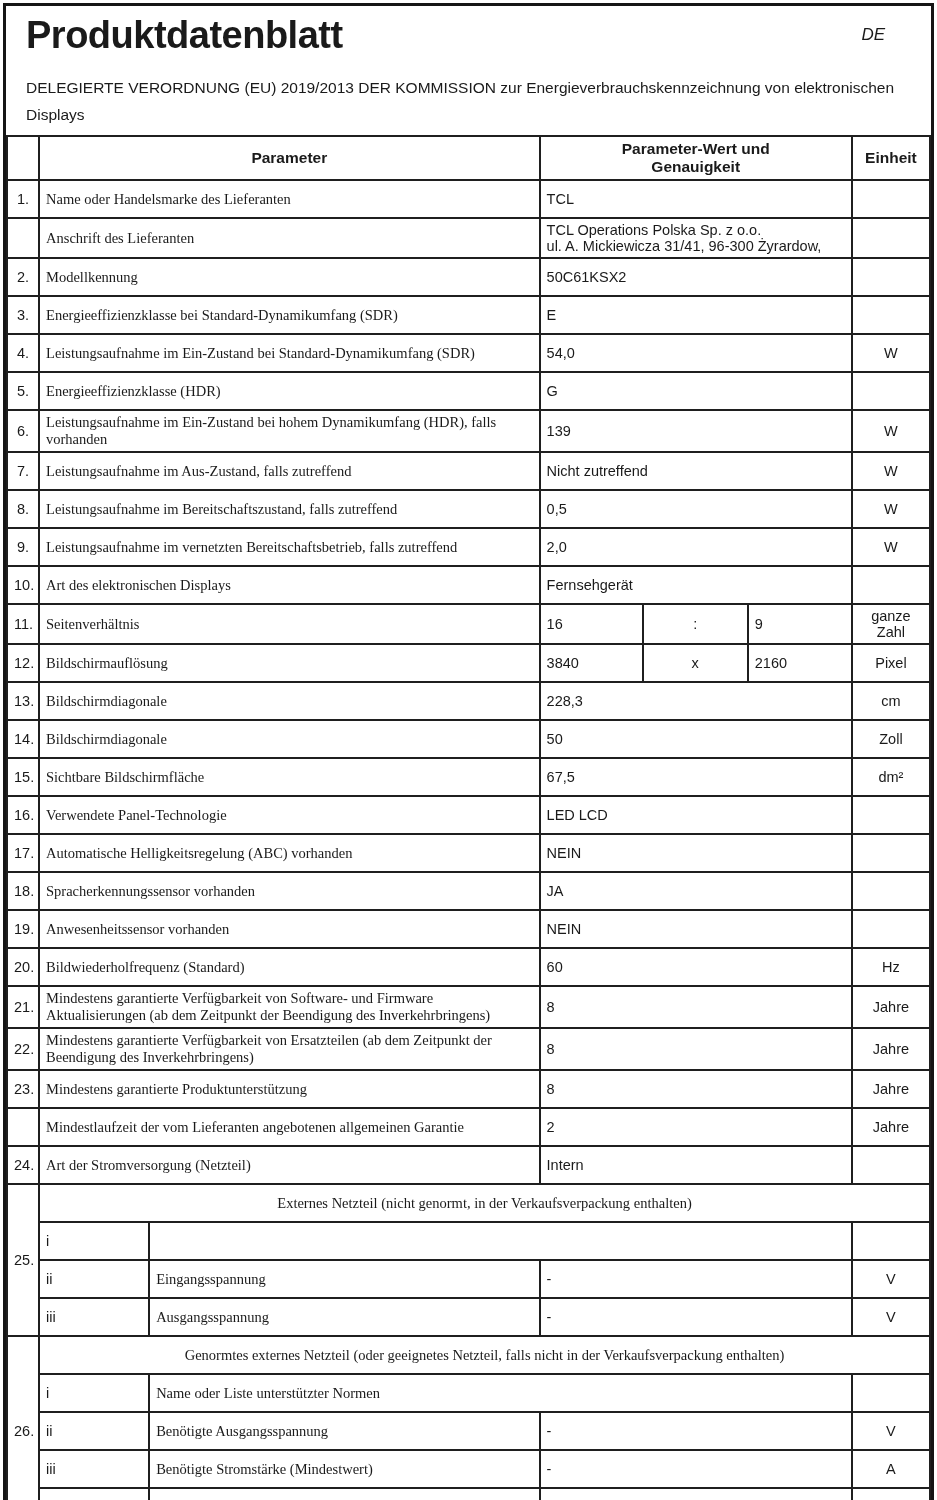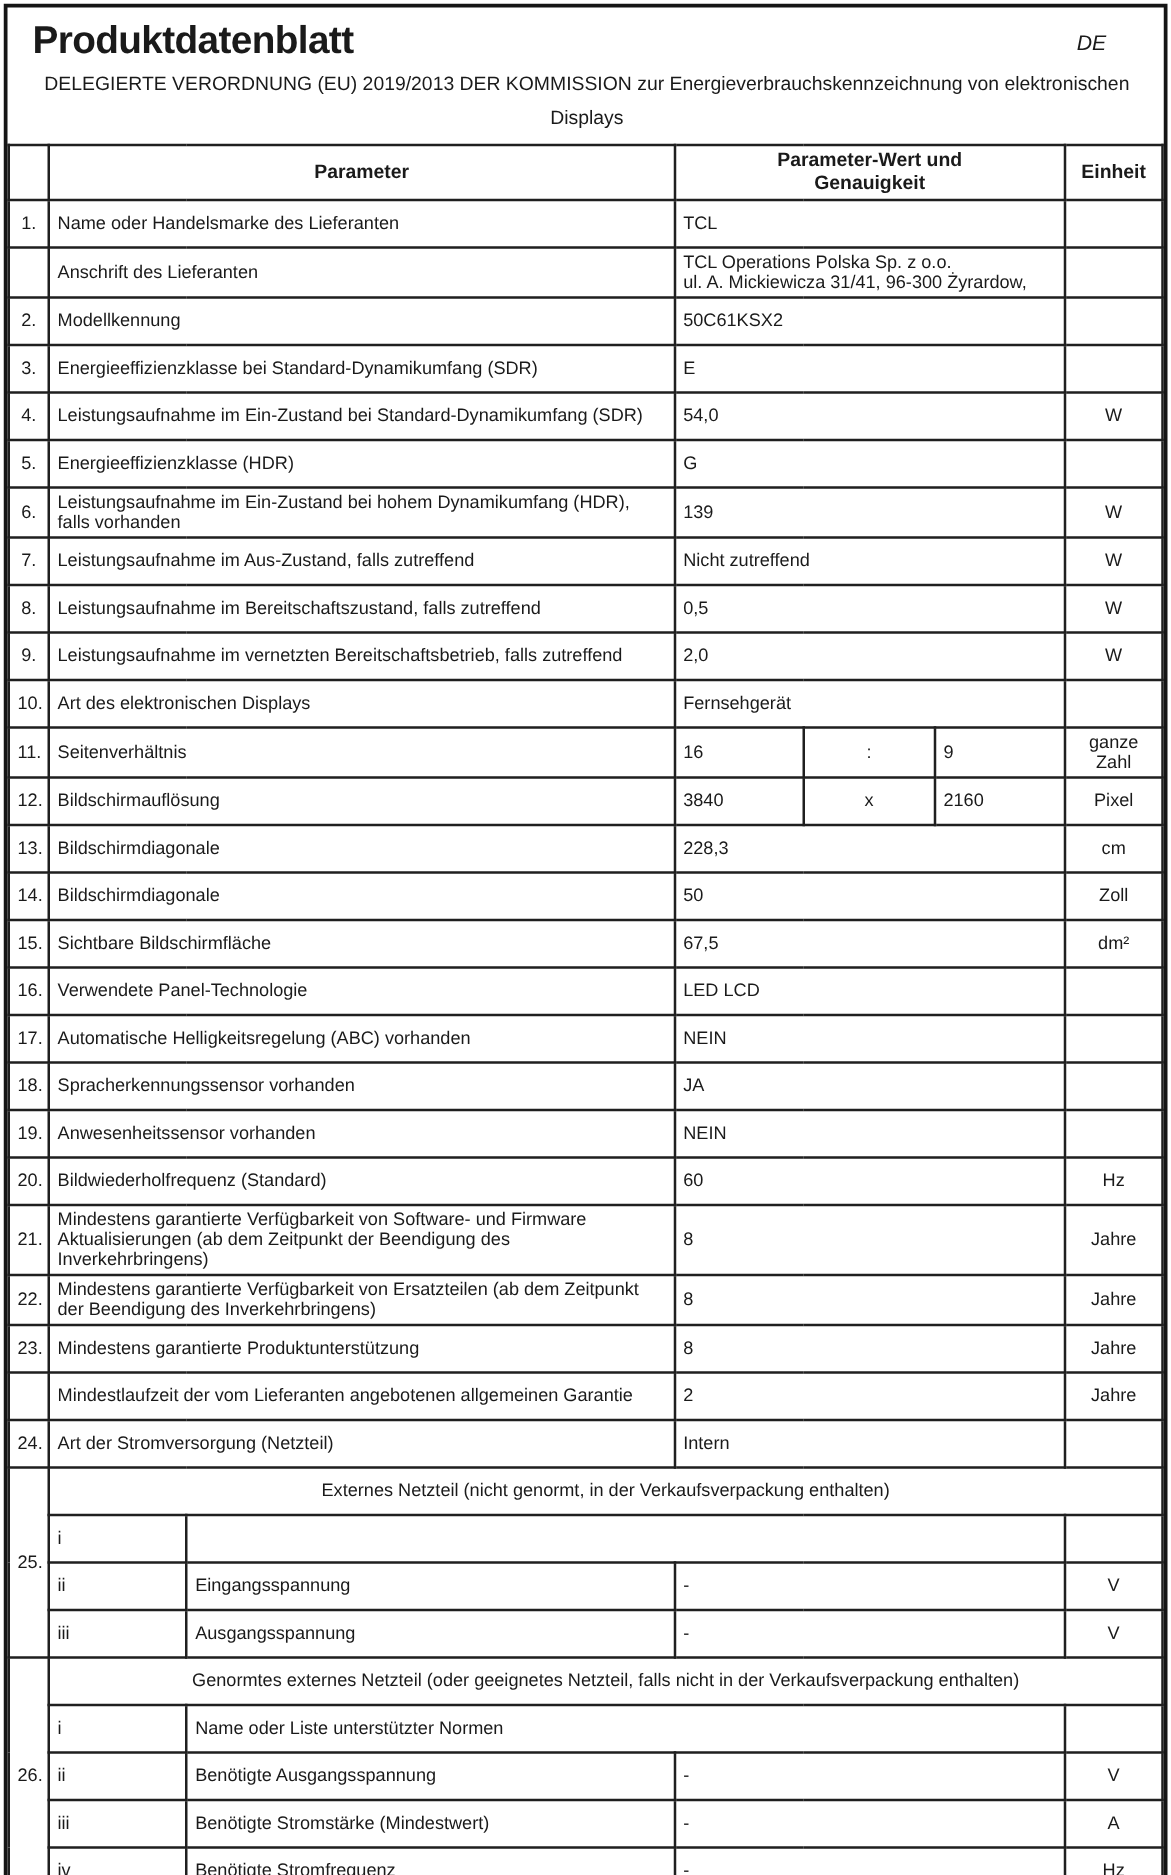--- a/index.html
+++ b/index.html
@@ -19,36 +19,35 @@
     border-bottom-width: 4px;
     background: #ffffff;
   }
   .title-bar {
     display: flex;
     justify-content: space-between;
     align-items: flex-start;
     padding: 8px 20px 0 20px;
   }
   .page-title {
-    font-size: 31px;
+    font-size: 38px;
     font-weight: bold;
     margin: 0;
     letter-spacing: -0.5px;
   }
   .lang-code {
     font-size: 17px;
     padding-top: 11px;
     padding-right: 26px;
     font-style: italic;
   }
   .subtitle {
     font-size: 15.5px;
     line-height: 1.72;
-    margin: 5px 18px 7px 20px;
-    text-align: center;
+    margin: 18px 18px 7px 20px;
   }
   table.datasheet {
     width: 100%;
     border-collapse: collapse;
     table-layout: fixed;
   }
   .datasheet th, .datasheet td {
     border: 2px solid #1f1f1f;
     padding: 3px 6px;
     font-size: 14.5px;
@@ -57,21 +56,21 @@
   }
   .datasheet thead tr { height: 44px; }
   .datasheet tbody tr { height: 38px; }
   .datasheet th {
     font-size: 15.5px;
     font-weight: bold;
     text-align: center;
     white-space: pre-line;
   }
   .c-num { text-align: center; padding-left: 2px; padding-right: 2px; }
-  .c-label { text-align: left; padding-left: 7px; }
+  .c-label { text-align: left; padding-left: 7px; font-family: Liberation Serif, serif; }
   .c-value { text-align: left; white-space: pre-line; }
   .c-unit { text-align: center; }
   .c-sep { text-align: center; }
   .c-subnum { text-align: left; padding-left: 8px; }
   .c-section-num { vertical-align: top; padding-top: 9px; text-align: center; margin-top: 12px; }
   .c-section-label { text-align: center; padding-left: 7px; }
   .c-wide { text-align: left; padding-left: 7px; margin-left: 28px; }
 </style>
 </head>
 <body>

